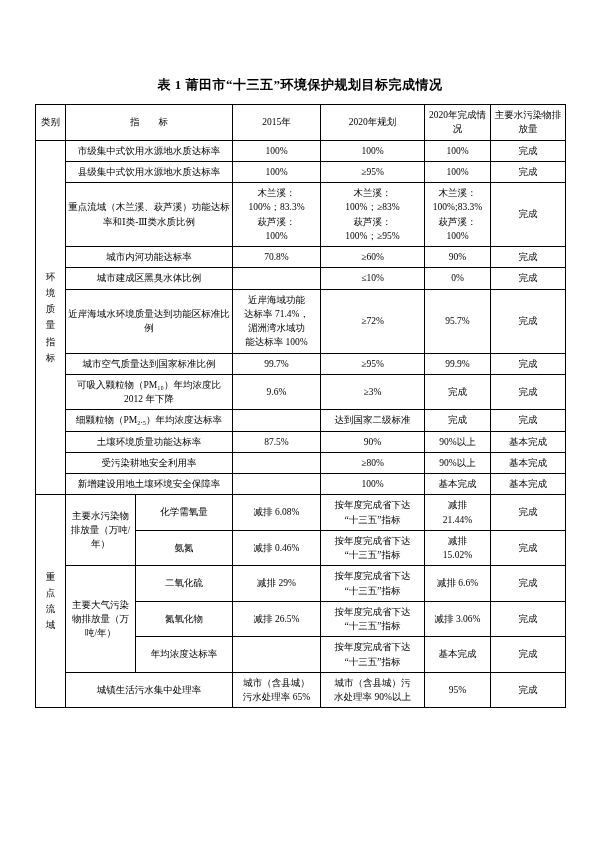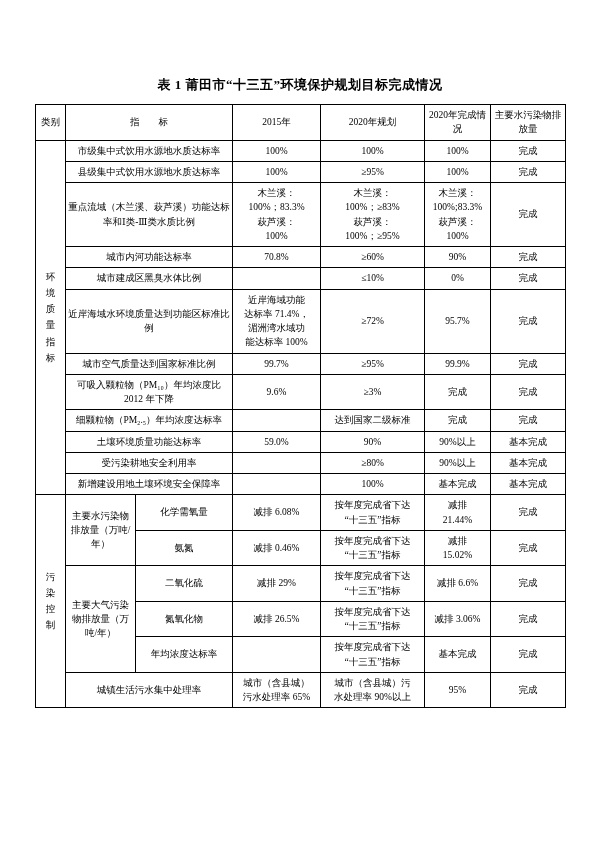--- a/index.html
+++ b/index.html
@@ -150,41 +150,41 @@
         </tr>
         <tr>
           <td colspan="2">细颗粒物（PM₂.₅）年均浓度达标率</td>
           <td></td>
           <td>达到国家二级标准</td>
           <td>完成</td>
           <td>完成</td>
         </tr>
         <tr>
           <td colspan="2">土壤环境质量功能达标率</td>
-          <td>59.0%</td>
+          <td>87.5%</td>
           <td>90%</td>
           <td>90%以上</td>
           <td>基本完成</td>
         </tr>
         <tr>
           <td colspan="2">受污染耕地安全利用率</td>
           <td></td>
           <td>≥80%</td>
           <td>90%以上</td>
           <td>基本完成</td>
         </tr>
         <tr>
           <td colspan="2">新增建设用地土壤环境安全保障率</td>
           <td></td>
           <td>100%</td>
           <td>基本完成</td>
           <td>基本完成</td>
         </tr>
         <tr>
-          <td rowspan="6" class="cat">污染控制</td>
+          <td rowspan="6" class="cat">重点流域</td>
           <td rowspan="2">主要水污染物排放量（万吨/年）</td>
           <td>化学需氧量</td>
           <td>减排 6.08%</td>
           <td>按年度完成省下达
 “十三五”指标</td>
           <td>减排
 21.44%</td>
           <td>完成</td>
         </tr>
         <tr>

